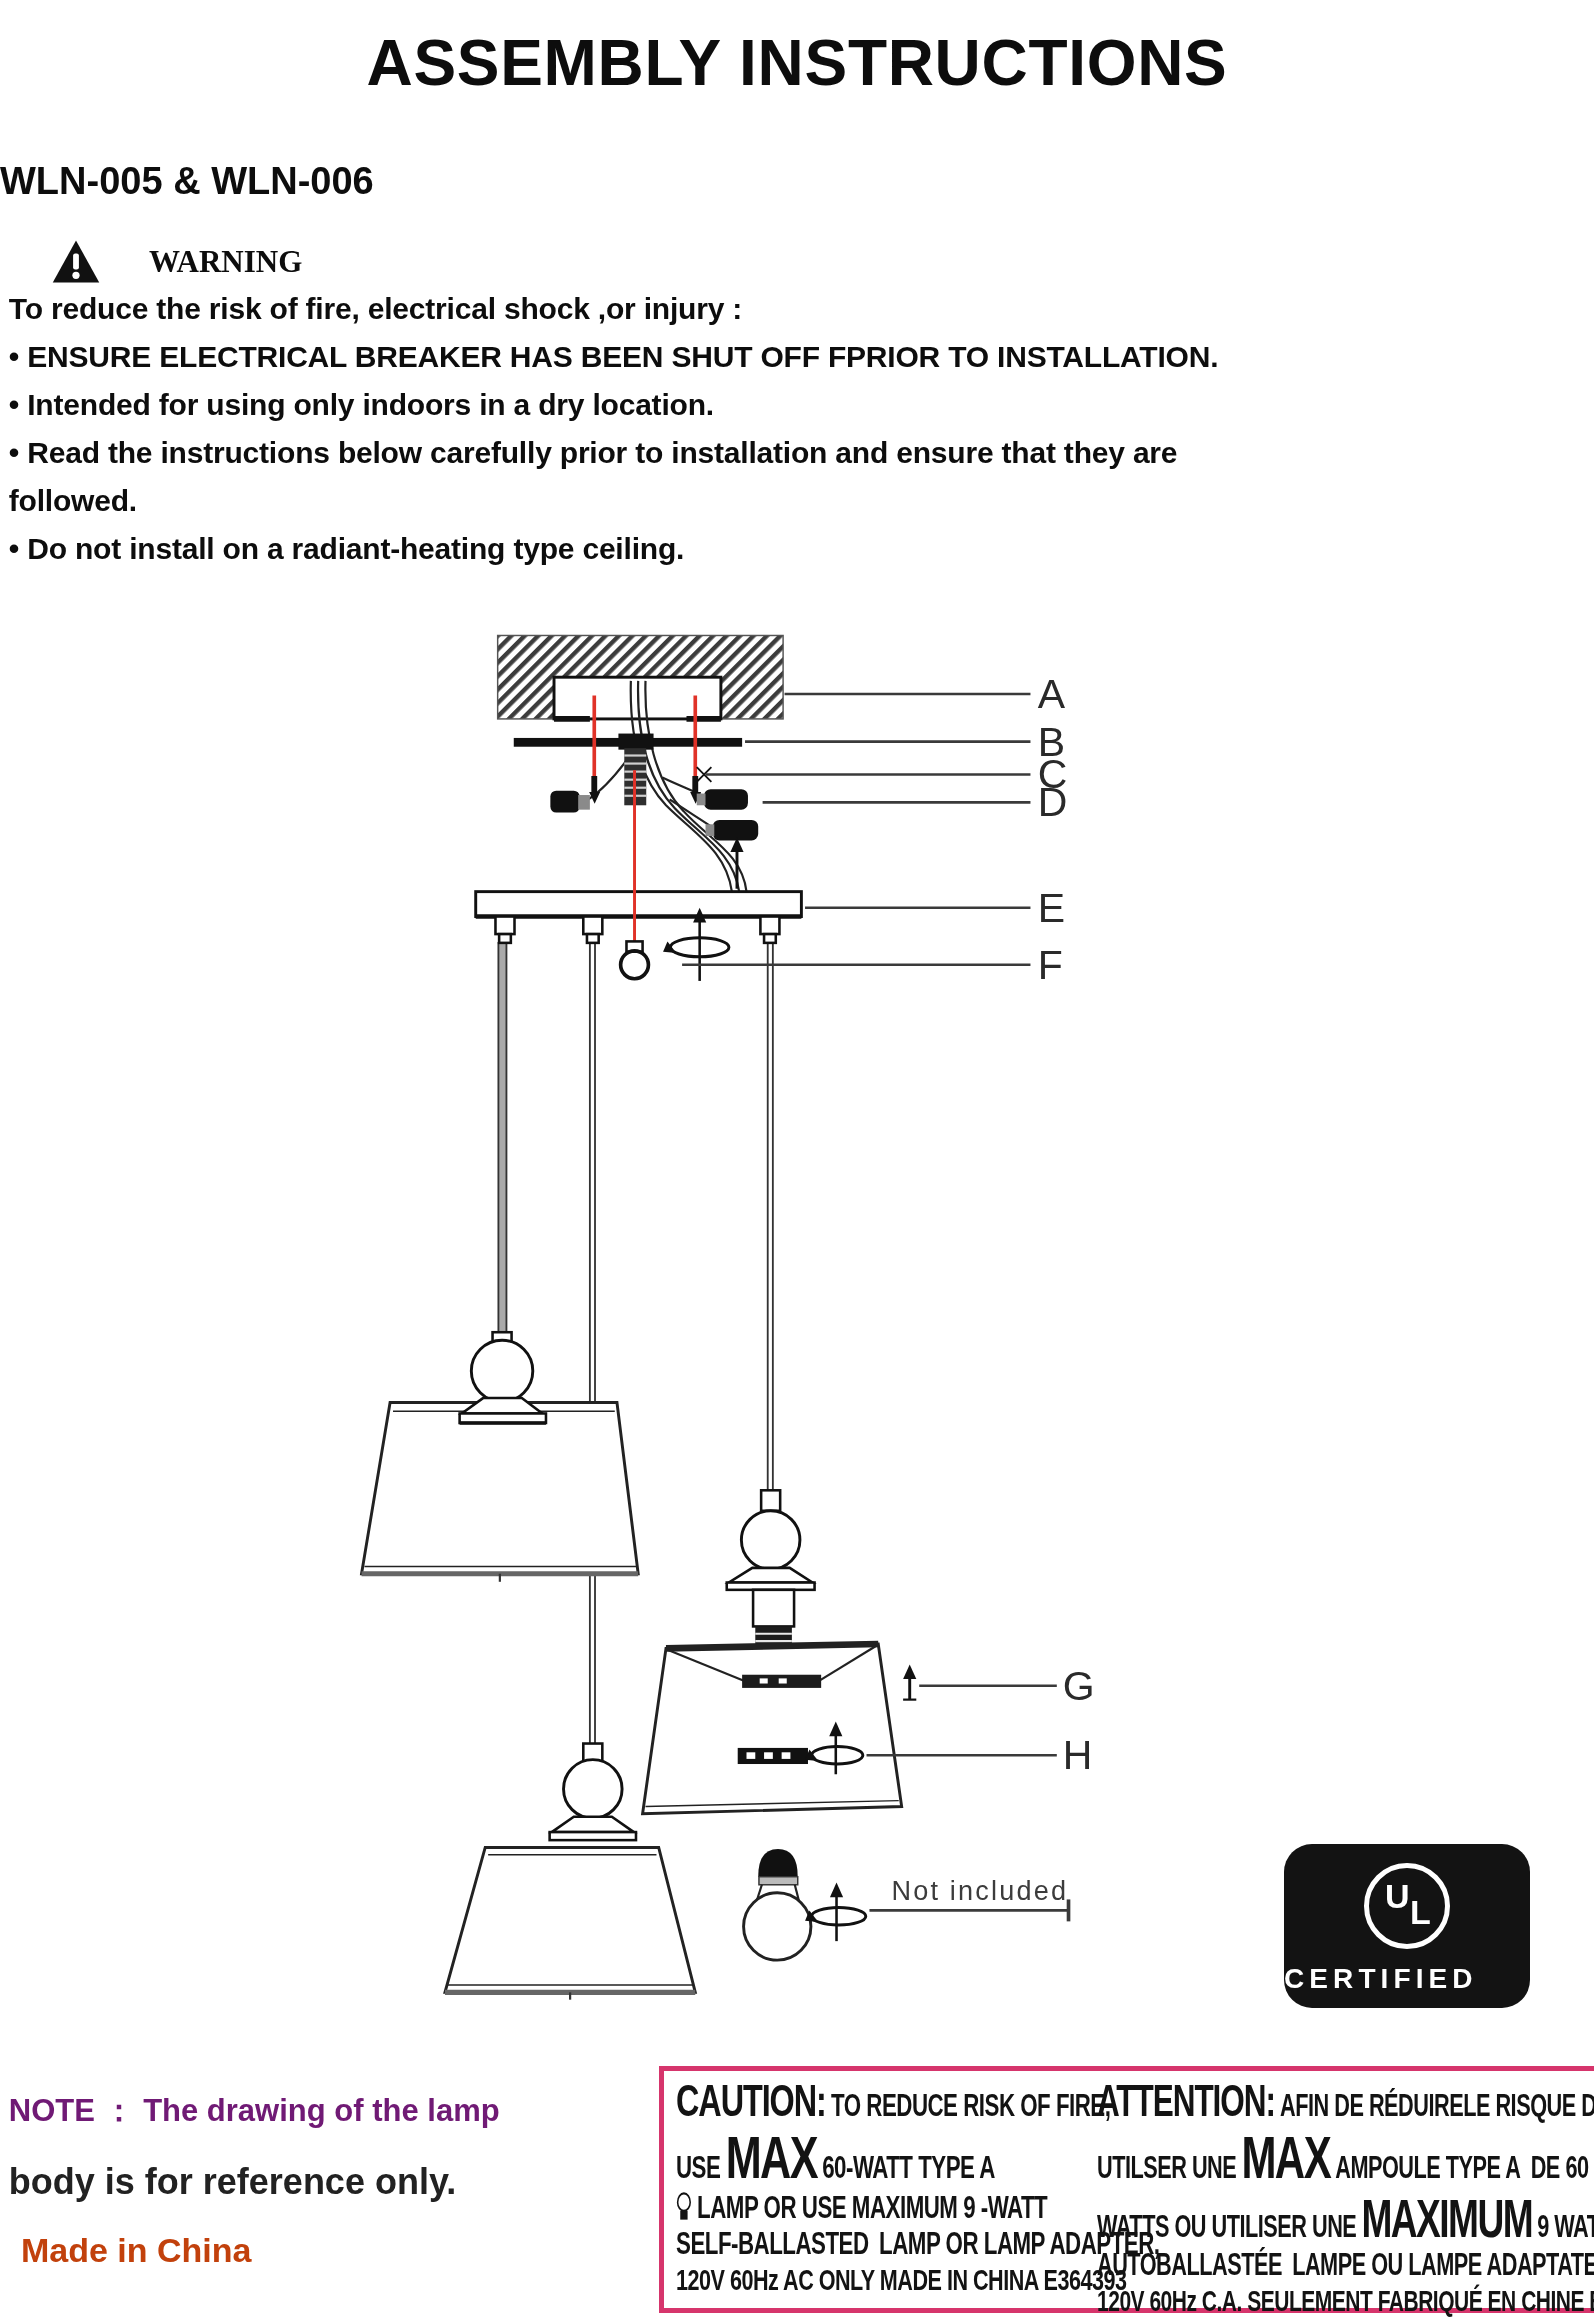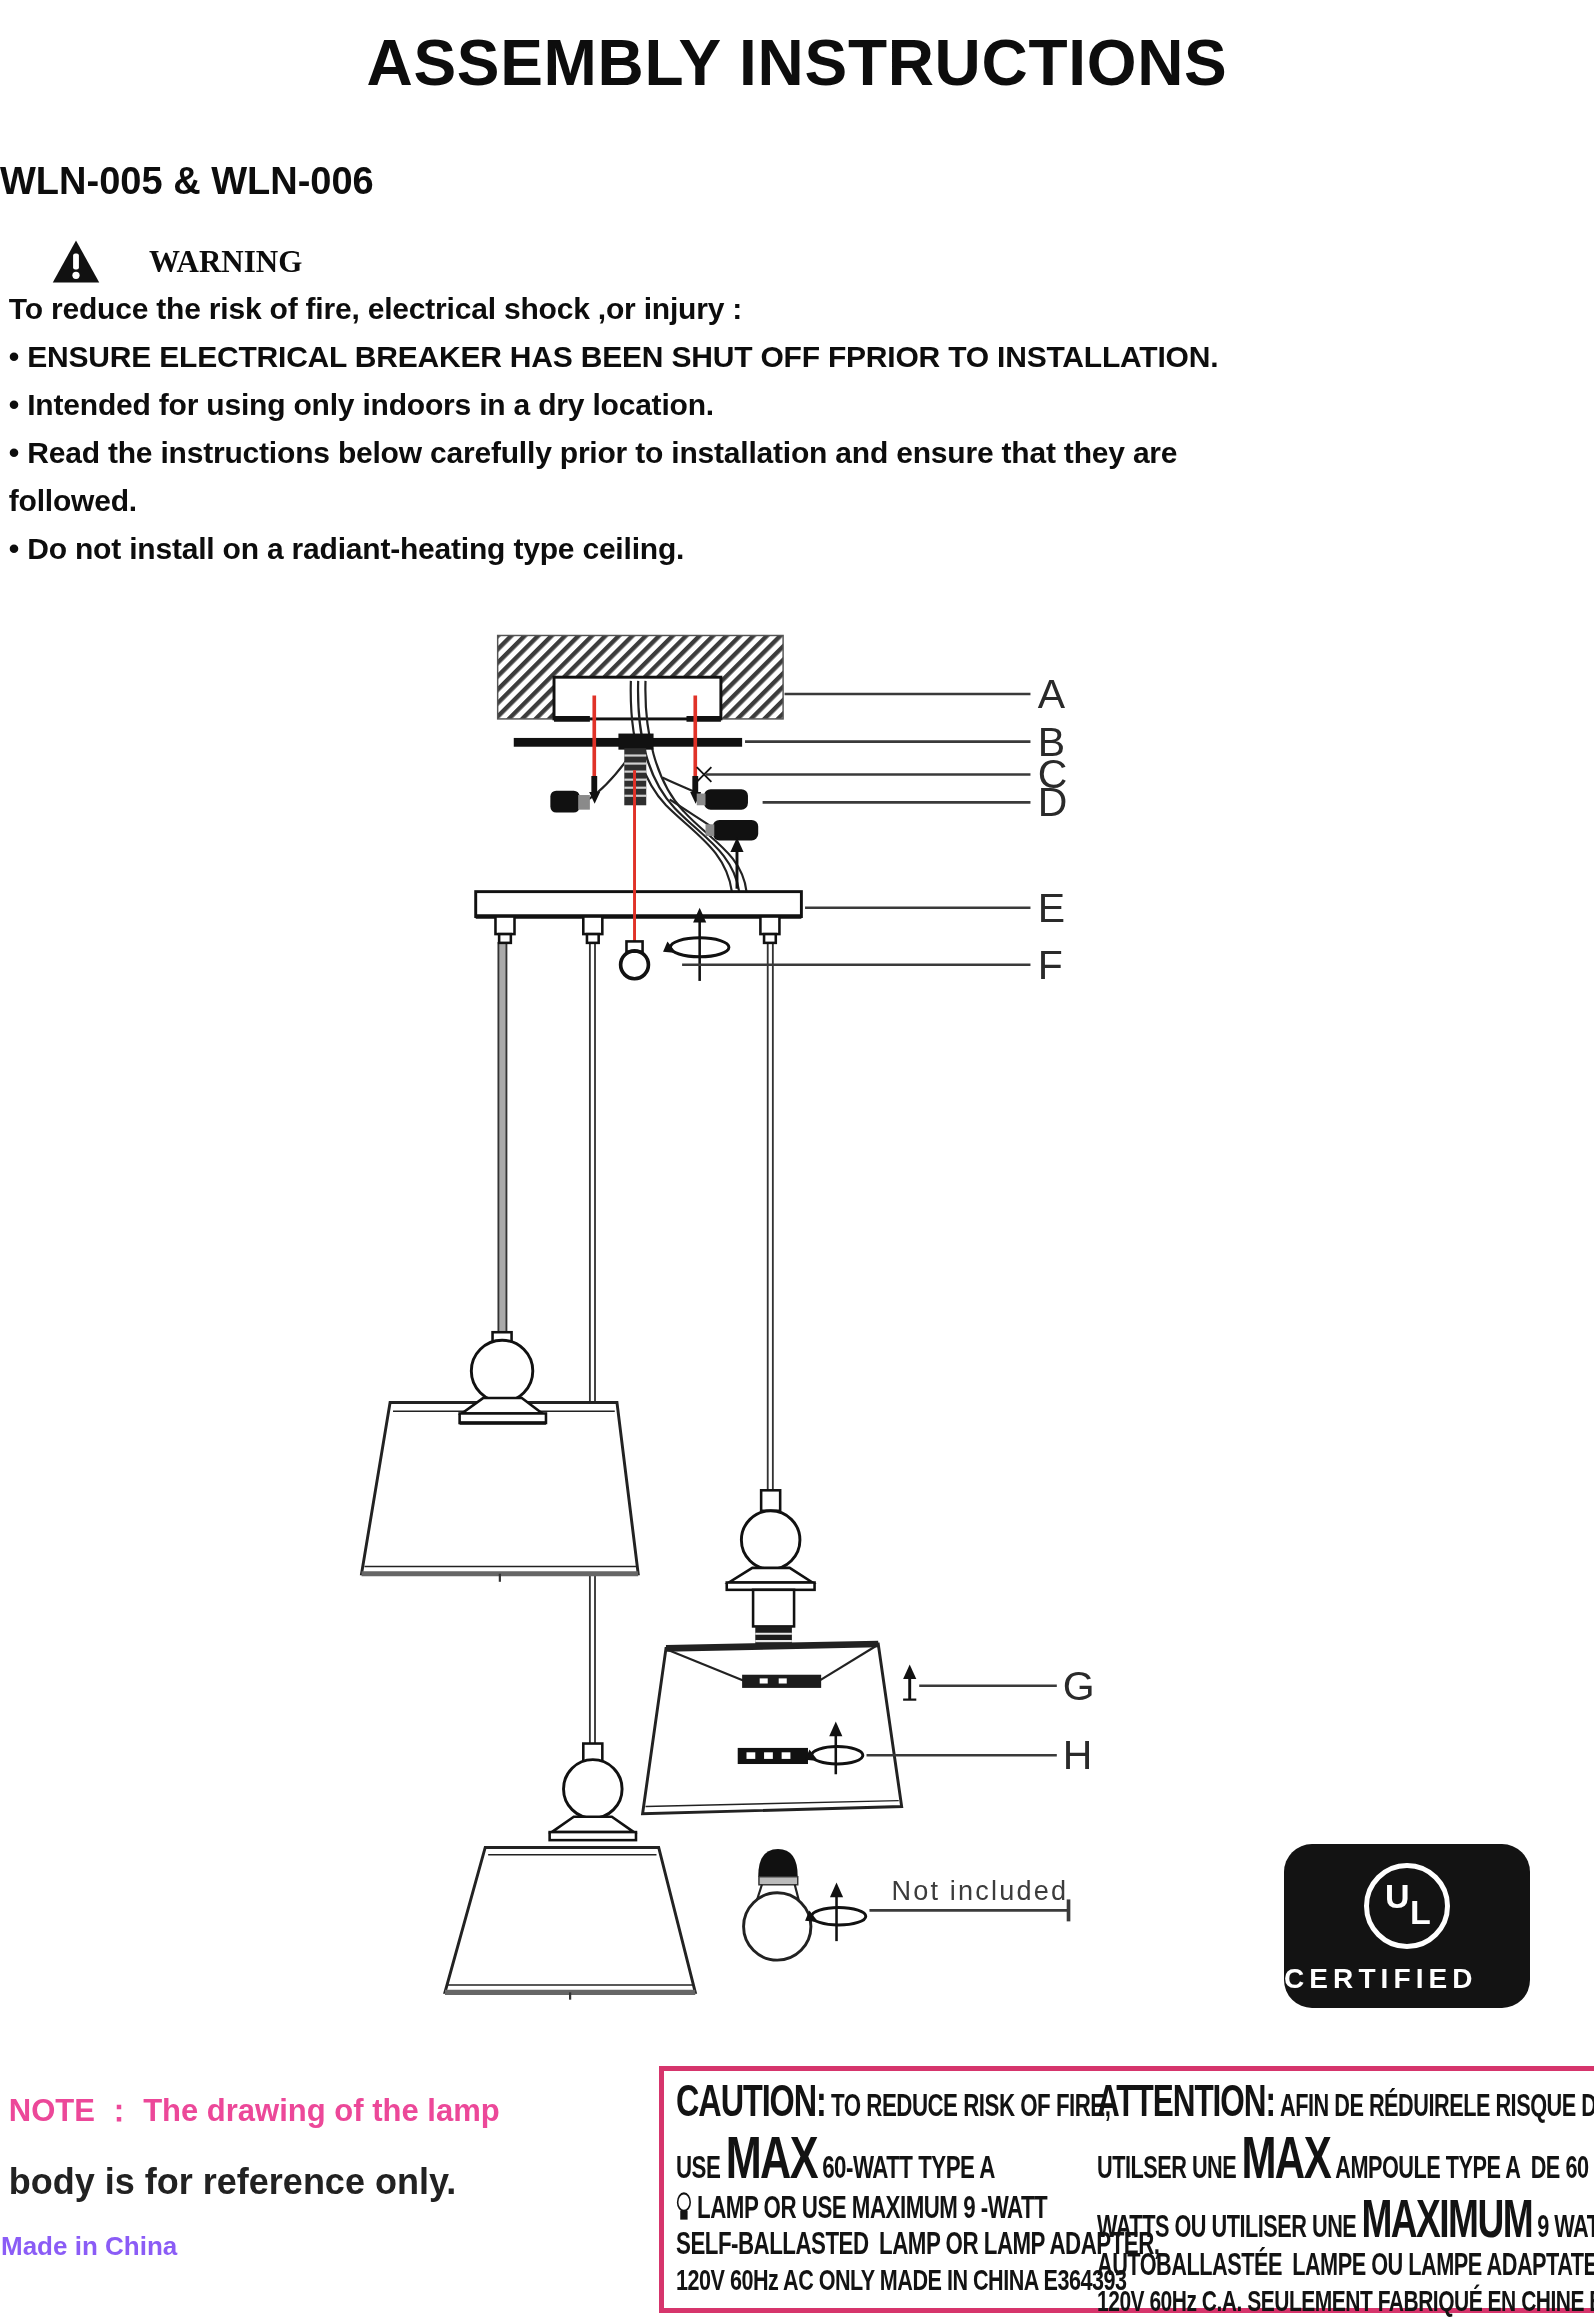--- a/index.html
+++ b/index.html
@@ -9,23 +9,23 @@
               font-size:64px;font-weight:bold;letter-spacing:0.7px;}
   .model-subtitle{position:absolute;top:160px;left:0;width:100%;text-align:left;
               font-size:38px;font-weight:bold;}
   .warn-row{position:absolute;top:239px;left:51px;display:flex;align-items:center;gap:48px;font-family:Liberation Serif, serif;}
   .warn-heading{font-size:31px;font-weight:bold;}
   .warn-text{position:absolute;top:288px;left:8.8px;width:1500px;}
   .warn-text div{font-size:30px;font-weight:bold;height:48px;line-height:41px;letter-spacing:-0.2px;}
   .diagram-svg{position:absolute;left:0;top:0;width:1594px;height:2319px;}
 
   .note-block div{position:absolute;font-weight:bold;}
-  .note-1{left:8.8px;top:2090px;font-size:31px;color:#ec4899;}
+  .note-1{left:8.8px;top:2090px;font-size:31px;color:#701a75;}
   .note-2{left:8.8px;top:2161px;font-size:36px;color:#222;}
-  .note-3{left:1px;top:2231px;font-size:26px;color:#8b5cf6;}
+  .note-3{left:21px;top:2231px;font-size:34px;color:#c2410c;}
 
   
   .ul-badge{position:absolute;left:1284px;top:1844px;width:246px;height:164px;
             background:#131313;border-radius:28px;}
   .ul-circle{position:absolute;left:50%;top:19px;transform:translateX(-50%);
              width:76px;height:76px;border:5.9px solid #fff;border-radius:50%;}
   .ul-u{position:absolute;left:16px;top:8.8px;color:#fff;font-size:34px;font-weight:bold;}
   .ul-l{position:absolute;left:41px;top:25px;color:#fff;font-size:34px;font-weight:bold;}
   .ul-caption{position:absolute;bottom:13px;width:100%;color:#fff;
               font-size:28px;font-weight:bold;letter-spacing:5.1px;}

